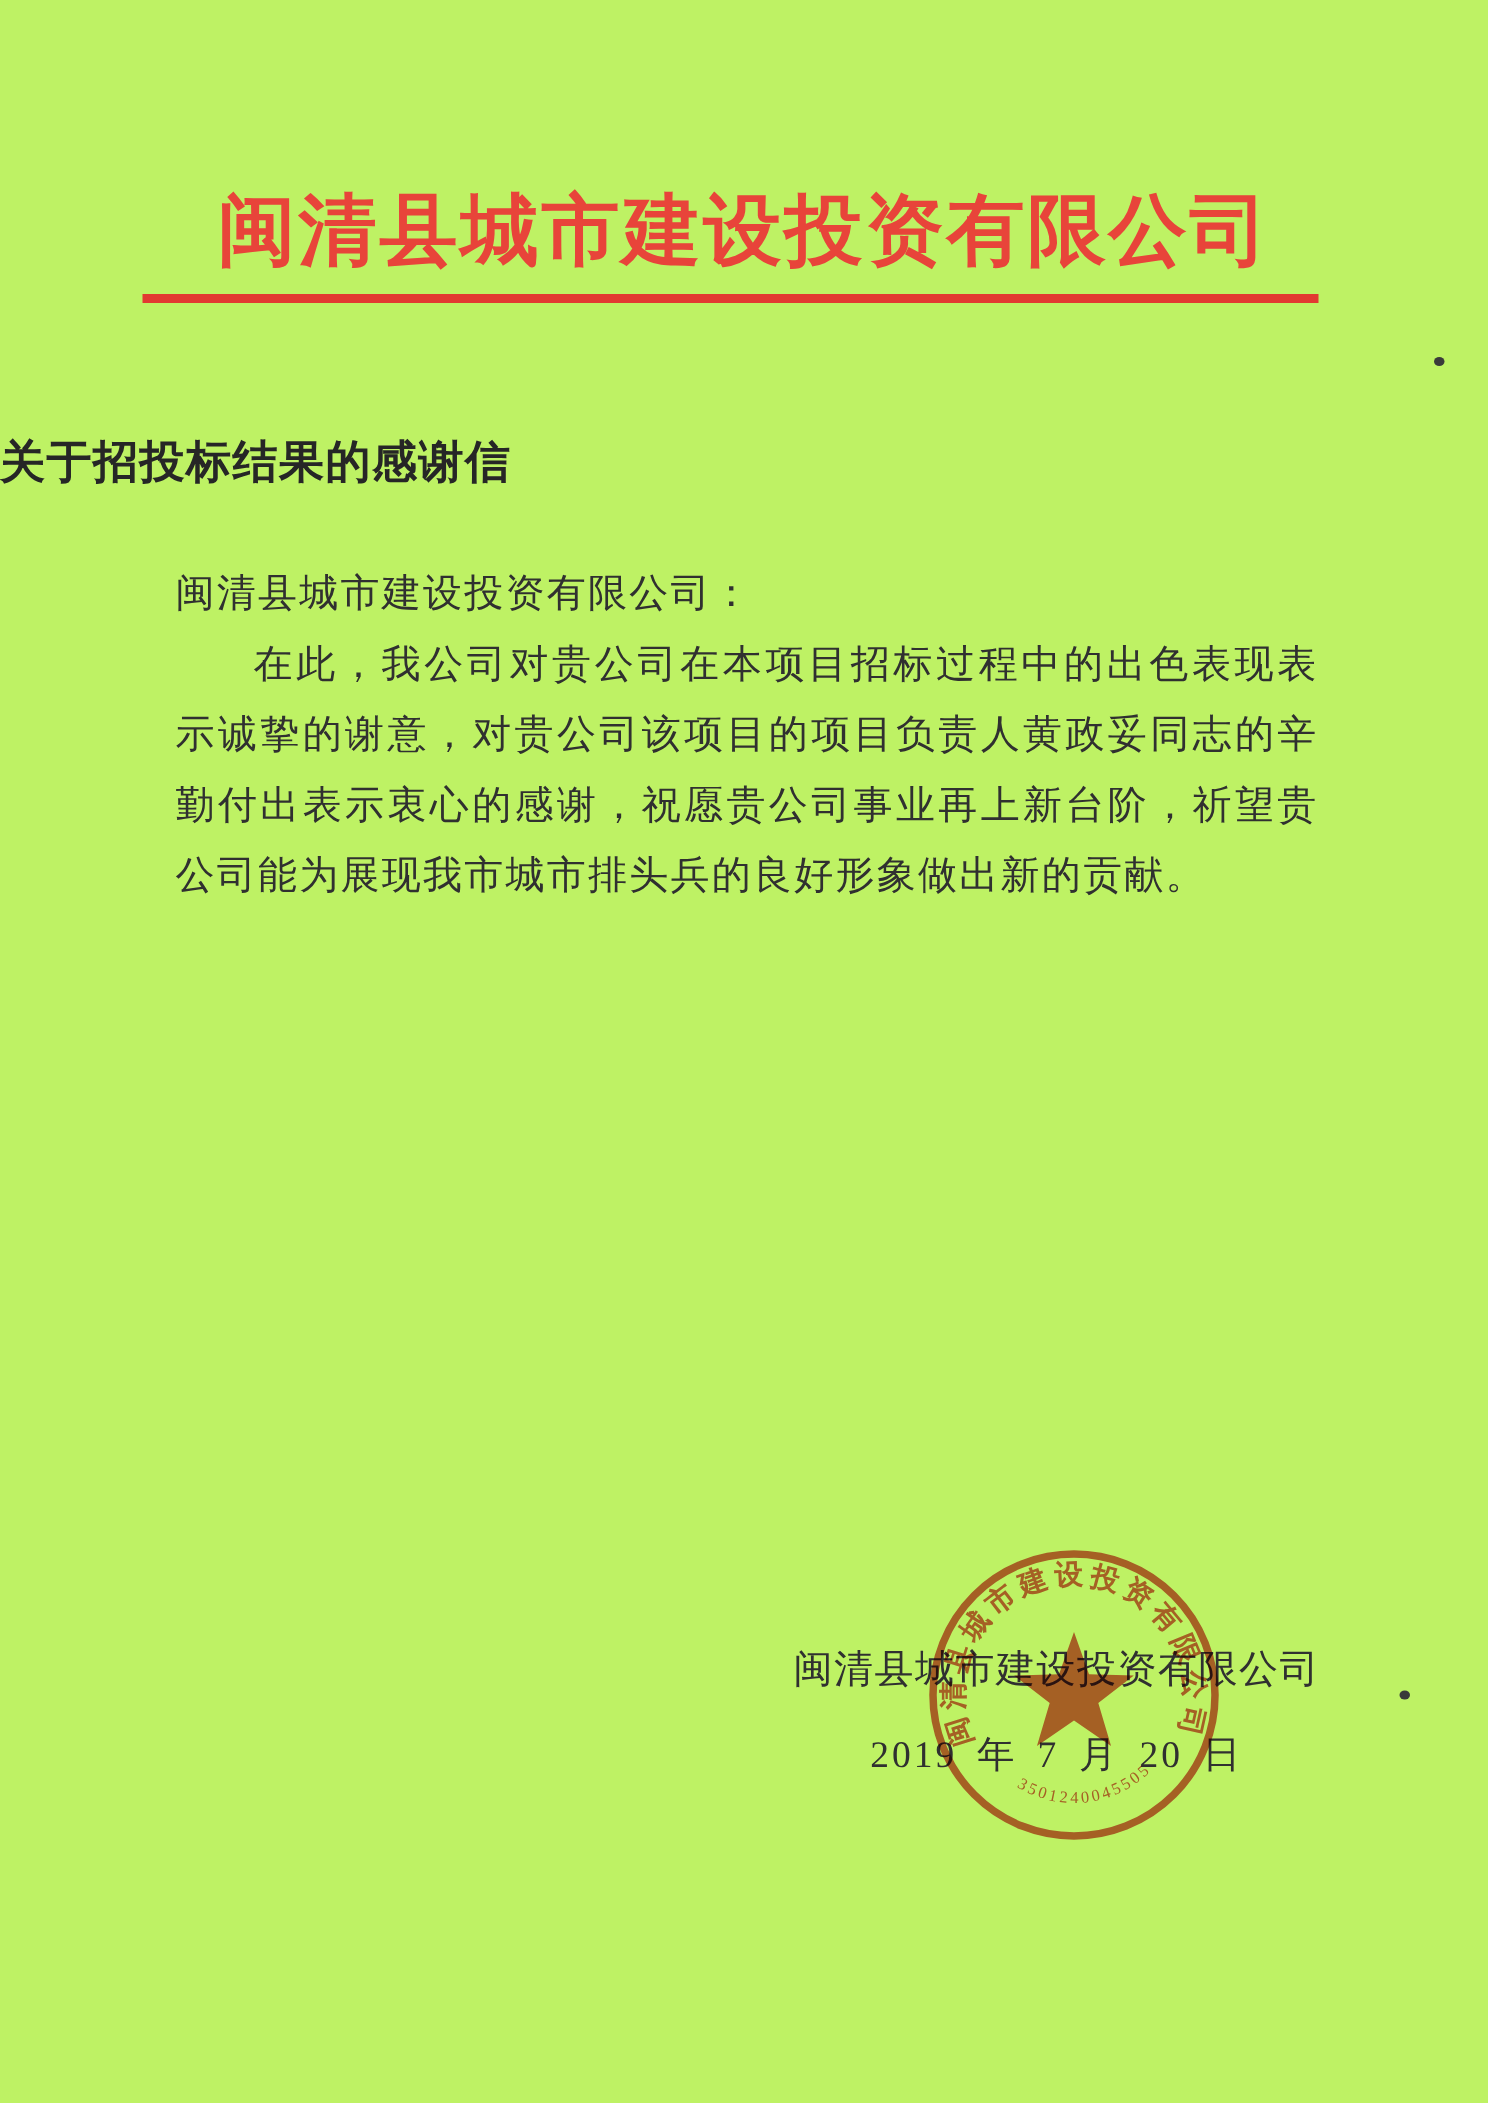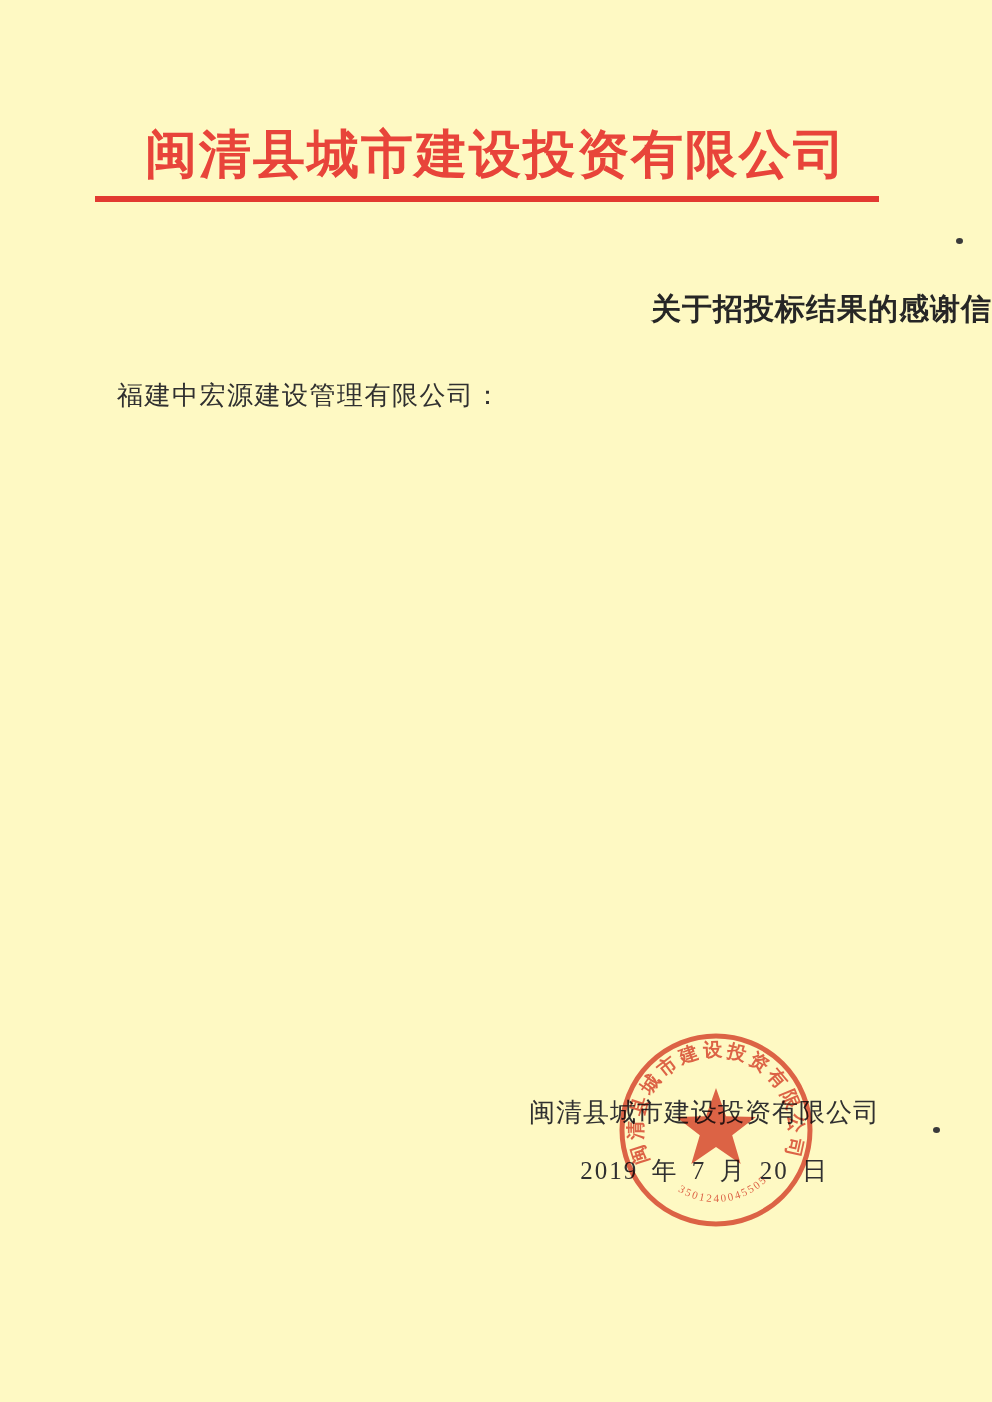--- a/index.html
+++ b/index.html
@@ -9,21 +9,21 @@
     --body-text: #303030;
     --title-black: #262626;
   }
   * { margin: 0; padding: 0; box-sizing: border-box; }
   html, body { background: #ffffff; }
   .page {
     position: relative;
     width: 992px;
     height: 1402px;
     margin: 0 auto;
-    background: #fef9c3;
+    background: #bef264;
     overflow: hidden;
     font-family: "Liberation Serif", serif;
     text-decoration: underline;
   }
   .letterhead {
     position: absolute;
     top: 124px;
     left: 0;
     width: 100%;
     text-align: center;
@@ -40,21 +40,21 @@
     left: 95px;
     width: 784px;
     height: 6px;
     background: var(--rule-red);
   }
   .doc-title {
     position: absolute;
     top: 291px;
     left: 0;
     width: 100%;
-    text-align: right;
+    text-align: left;
     font-family: "Liberation Sans", sans-serif;
     font-weight: 700;
     font-size: 30px;
     line-height: 36px;
     letter-spacing: 1px;
     color: var(--title-black);
   }
   .letter-body {
     position: absolute;
     top: 372px;
@@ -123,21 +123,22 @@
 
 <div class="page">
 
   <div class="letterhead">闽清县城市建设投资有限公司</div>
 
   <div class="letterhead-rule"></div>
 
   <div class="doc-title">关于招投标结果的感谢信</div>
 
   <div class="letter-body">
-    <p>福建中宏源建设管理有限公司：</p>
+    <p>闽清县城市建设投资有限公司：</p>
+    <p class="indent">在此，我公司对贵公司在本项目招标过程中的出色表现表示诚挚的谢意，对贵公司该项目的项目负责人黄政妥同志的辛勤付出表示衷心的感谢，祝愿贵公司事业再上新台阶，祈望贵公司能为展现我市城市排头兵的良好形象做出新的贡献。</p>
   </div>
 
   <div class="signature">
     <div class="sig-company">闽清县城市建设投资有限公司</div>
     <div class="sig-date">2019 年 7 月 20 日</div>
   </div>
 
   <svg class="seal" viewBox="0 0 222 222" xmlns="http://www.w3.org/2000/svg">
     <defs>
       <path id="seal-name-arc" d="M 43.9,143.3 A 74,74 0 1 1 178.1,143.3" fill="none"></path>

